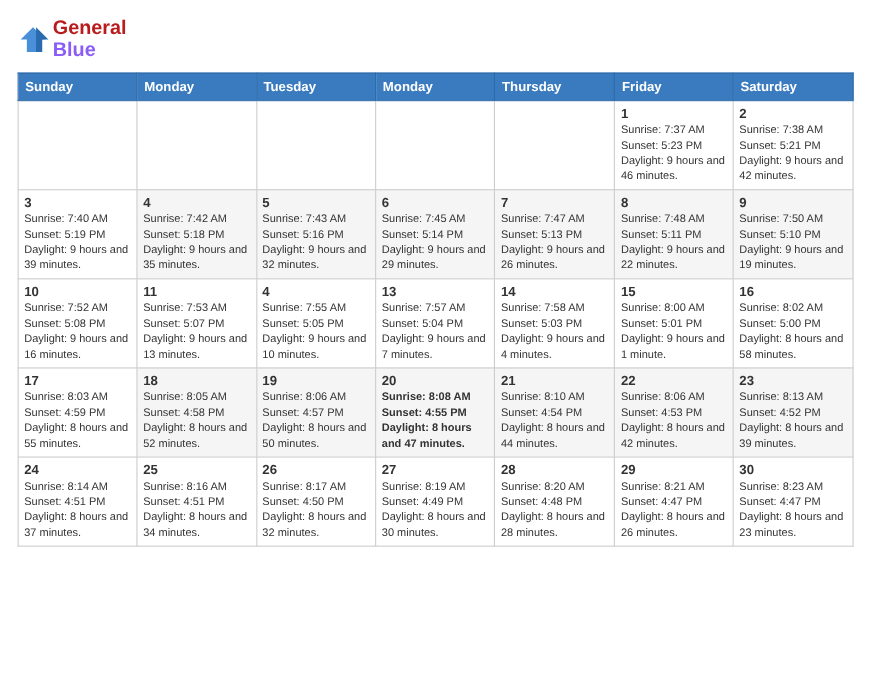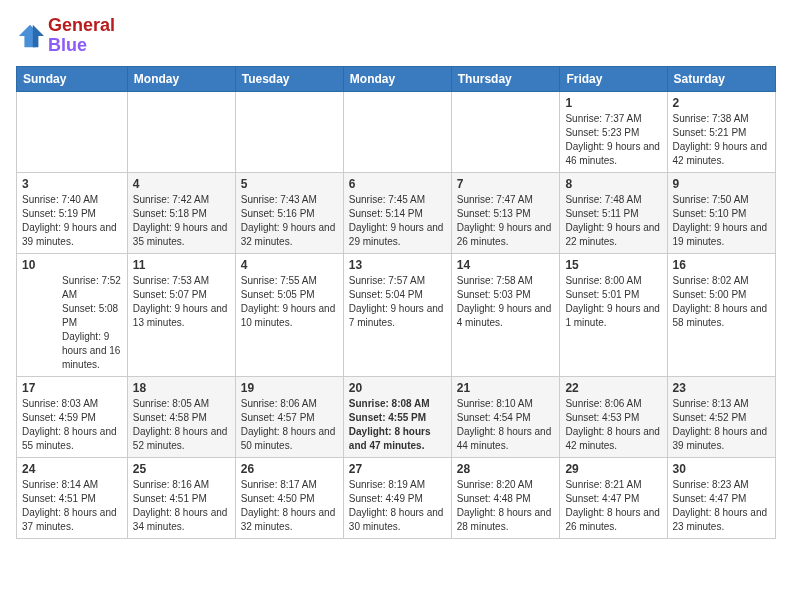--- a/index.html
+++ b/index.html
@@ -190,21 +190,21 @@
           <td>
             <span class="day-num">9</span>
             <div class="day-info" style="white-space: pre-line;">Sunrise: 7:50 AM
 Sunset: 5:10 PM
 Daylight: 9 hours and 19 minutes.</div>
           </td>
         </tr>
         <tr>
           <td>
             <span class="day-num">10</span>
-            <div class="day-info" style="white-space: pre-line; margin-left: 40px;">Sunrise: 7:52 AM
+            <div class="day-info" style="white-space: pre-line;">Sunrise: 7:52 AM
 Sunset: 5:08 PM
 Daylight: 9 hours and 16 minutes.</div>
           </td>
           <td>
             <span class="day-num">11</span>
             <div class="day-info" style="white-space: pre-line;">Sunrise: 7:53 AM
 Sunset: 5:07 PM
 Daylight: 9 hours and 13 minutes.</div>
           </td>
           <td>

